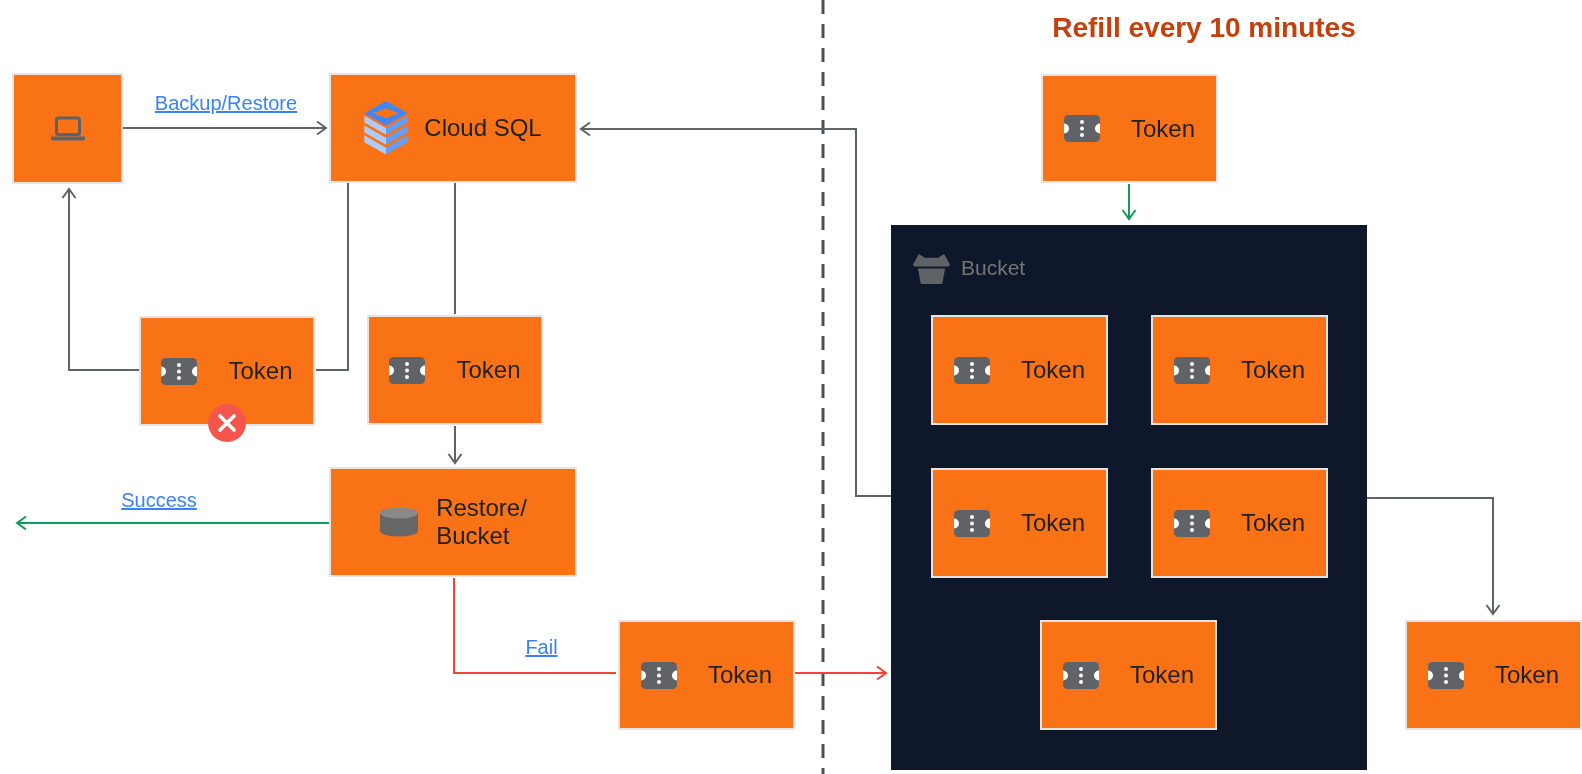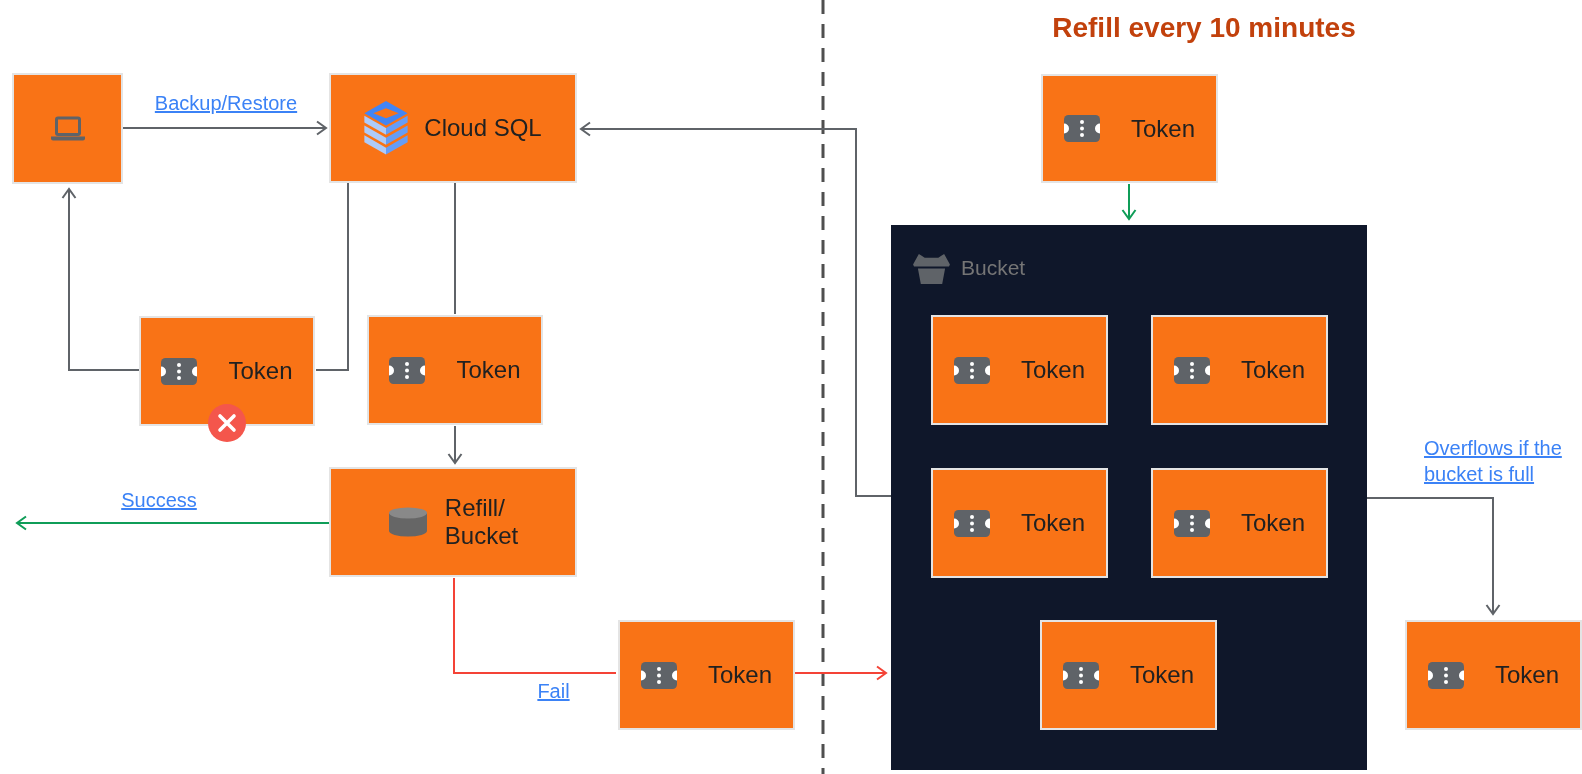--- a/index.html
+++ b/index.html
@@ -136,21 +136,21 @@
     <span class="lbl">Token</span>
   </div>
 
   <div class="node br-node" style="left:329px;top:467px;width:248px;height:110px;">
     <svg width="40" height="30" viewBox="0 0 40 30">
       <ellipse cx="20" cy="24" rx="19" ry="5.5" fill="#666666"></ellipse>
       <rect x="1" y="6" width="38" height="18" fill="#666666"></rect>
       <ellipse cx="20" cy="6" rx="19" ry="5.5" fill="#898989"></ellipse>
     </svg>
     <div class="br-text">
-      <div>Refill/</div>
+      <div>Restore/</div>
       <div>Bucket</div>
     </div>
   </div>
 
   <div class="node token-node" style="left:618px;top:620px;width:177px;height:110px;">
     <svg width="36" height="27" viewBox="0 0 36 27">
       <rect x="0" y="0" width="36" height="27" rx="4.5" fill="#5f6368"></rect>
       <circle cx="0" cy="13.5" r="5" fill="#ffffff"></circle>
       <circle cx="36" cy="13.5" r="5" fill="#ffffff"></circle>
       <circle cx="18" cy="7" r="2" fill="#ffffff"></circle>
@@ -237,25 +237,21 @@
       <circle cx="36" cy="13.5" r="5" fill="#ffffff"></circle>
       <circle cx="18" cy="7" r="2" fill="#ffffff"></circle>
       <circle cx="18" cy="13.5" r="2" fill="#ffffff"></circle>
       <circle cx="18" cy="20" r="2" fill="#ffffff"></circle>
     </svg>
     <span class="lbl">Token</span>
   </div>
 
   <div class="edge-label center" style="left:123px;top:92px;width:206px;">Backup/Restore</div>
   <div class="edge-label center" style="left:104px;top:489px;width:110px;">Success</div>
-  <div class="edge-label center" style="left:516px;top:636px;width:75px;margin-top:44px;">Fail</div>
-  <div class="edge-label overflow-label" style="left:1424px;top:435px;">
-    <div>Overflows if the</div>
-    <div>bucket is full</div>
-  </div>
+  <div class="edge-label center" style="left:504px;top:636px;width:75px;">Fail</div>
 
   <div class="badge">
     <svg width="38" height="38" viewBox="0 0 38 38">
       <path d="M12,12 L26,26 M26,12 L12,26" stroke="#ffffff" stroke-width="3.6" stroke-linecap="round" fill="none"></path>
     </svg>
   </div>
 
 </div>
 
 </body></html>

